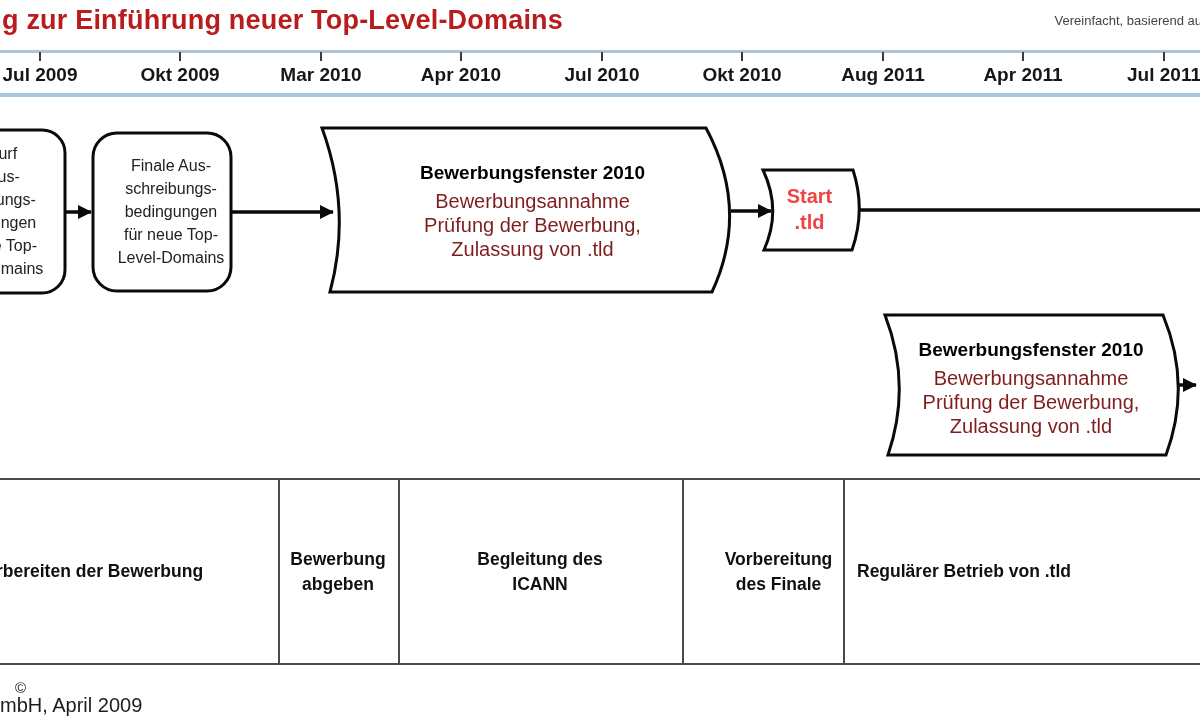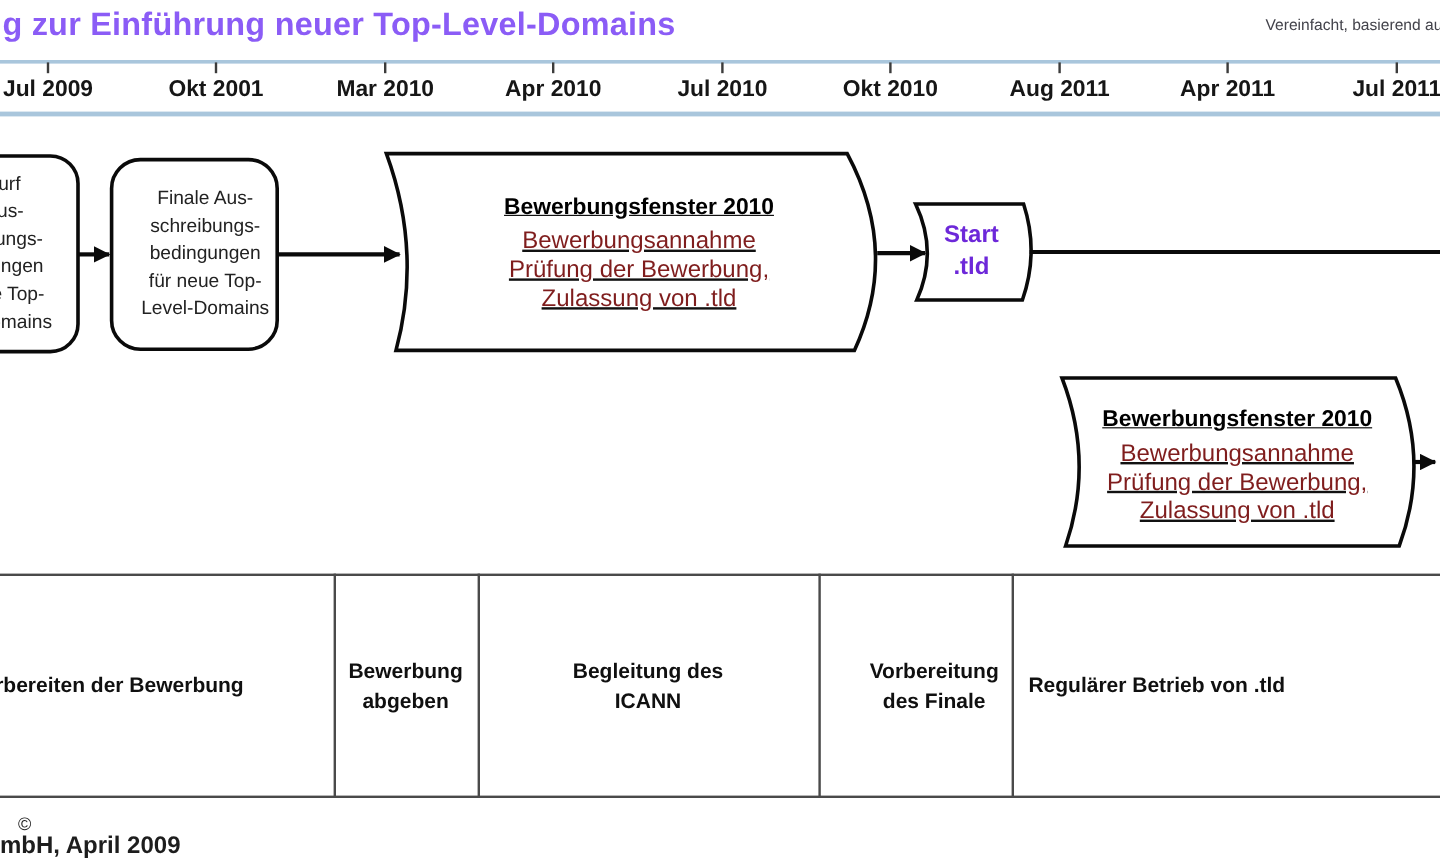--- a/index.html
+++ b/index.html
@@ -2,54 +2,54 @@
 <html><head>
 <meta charset="utf-8">
 <style>
   html,body{margin:0;padding:0;}
   body{
     width:1200px;height:720px;overflow:hidden;position:relative;
     background:#ffffff;font-family:"Liberation Sans", sans-serif;color:#111;
   }
   .abs{position:absolute;}
   .title{
-    left:2px;top:5px;font-size:27px;font-weight:bold;color:#8b5cf6;
+    left:2px;top:5px;font-size:27px;font-weight:bold;color:#b91c1c;
     white-space:nowrap;letter-spacing:.2px;
   }
   .note{
     top:13px;right:-2px;font-size:13px;color:#43434b;white-space:nowrap;
   }
   .rule{left:0;width:1200px;background:#a9c6dc;}
   .rule1{top:50px;height:3px;}
   .rule2{top:93px;height:4px;}
   .tick{top:52px;width:2px;height:9px;background:#3c3c3c;}
   .tlabel{
     top:64px;width:120px;text-align:center;font-size:19px;font-weight:bold;
     color:#161616;white-space:nowrap;
   }
   svg.layer{left:0;top:0;}
   .boxtext{
     text-align:center;font-size:16px;line-height:23px;color:#222;
   }
   .shape-title{font-size:19px;font-weight:bold;color:#000;line-height:26px;margin-bottom:3px;white-space:nowrap;}
   .shape-line{font-size:20px;line-height:24px;color:#7f1d1d;white-space:nowrap;}
-  .shapetext{text-align:center;text-decoration:underline;}
+  .shapetext{text-align:center;}
   .starttext{
     left:763px;top:183px;width:93px;text-align:center;
-    font-size:20px;font-weight:bold;line-height:26px;color:#6d28d9;
+    font-size:20px;font-weight:bold;line-height:26px;color:#ef4444;
   }
   .tbl-h{left:0;width:1200px;height:2px;background:#4a4a4a;}
   .tbl-v{top:478px;height:187px;width:2px;background:#4a4a4a;}
   .cell{
     top:480px;height:183px;display:flex;flex-direction:column;
     justify-content:center;align-items:center;
     font-size:17.5px;font-weight:bold;color:#101010;line-height:25px;text-align:center;
   }
   .cell.left{align-items:flex-start;padding-left:14px;box-sizing:border-box;text-align:right;}
-  .credit{left:0;top:694px;font-size:20px;color:#1d1d1d;white-space:nowrap;font-weight:bold;}
+  .credit{left:0;top:694px;font-size:20px;color:#1d1d1d;white-space:nowrap;}
   .copysym{left:15px;top:679px;font-size:15px;color:#222;}
 </style>
 </head>
 <body>
 
 <div class="abs title">g zur Einführung neuer Top-Level-Domains</div>
 <div class="abs note">Vereinfacht, basierend au</div>
 
 <div class="abs rule rule1"></div>
 <div class="abs rule rule2"></div>
@@ -58,21 +58,21 @@
 <div class="abs tick" style="left:179px"></div>
 <div class="abs tick" style="left:320px"></div>
 <div class="abs tick" style="left:460px"></div>
 <div class="abs tick" style="left:601px"></div>
 <div class="abs tick" style="left:741px"></div>
 <div class="abs tick" style="left:882px"></div>
 <div class="abs tick" style="left:1022px"></div>
 <div class="abs tick" style="left:1163px"></div>
 
 <span class="abs tlabel" style="left:-20px">Jul 2009</span>
-<span class="abs tlabel" style="left:120px">Okt 2001</span>
+<span class="abs tlabel" style="left:120px">Okt 2009</span>
 <span class="abs tlabel" style="left:261px">Mar 2010</span>
 <span class="abs tlabel" style="left:401px">Apr 2010</span>
 <span class="abs tlabel" style="left:542px">Jul 2010</span>
 <span class="abs tlabel" style="left:682px">Okt 2010</span>
 <span class="abs tlabel" style="left:823px">Aug 2011</span>
 <span class="abs tlabel" style="left:963px">Apr 2011</span>
 <span class="abs tlabel" style="left:1104px">Jul 2011</span>
 
 <svg class="abs layer" width="1200" height="720" viewBox="0 0 1200 720">
   <defs>

